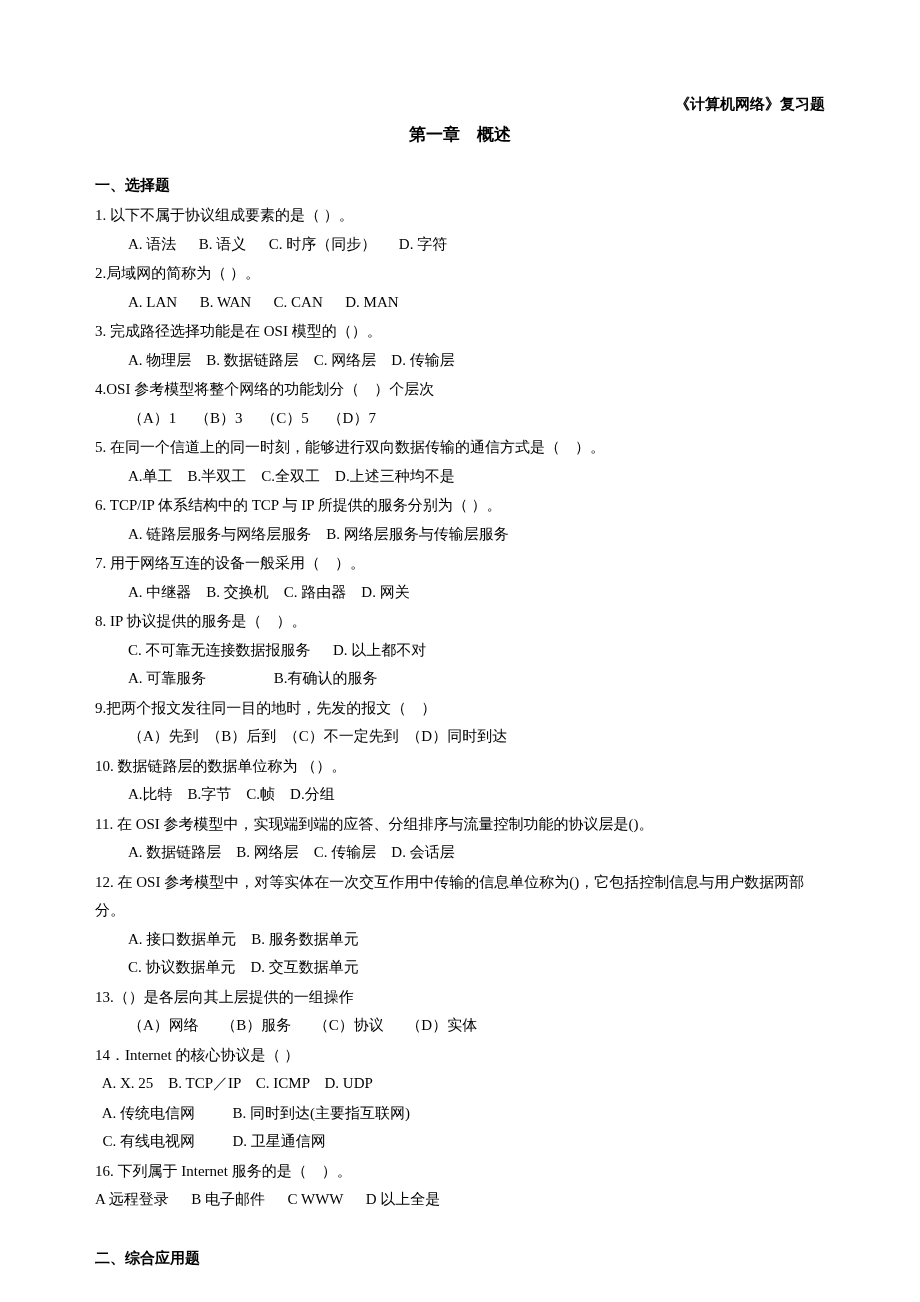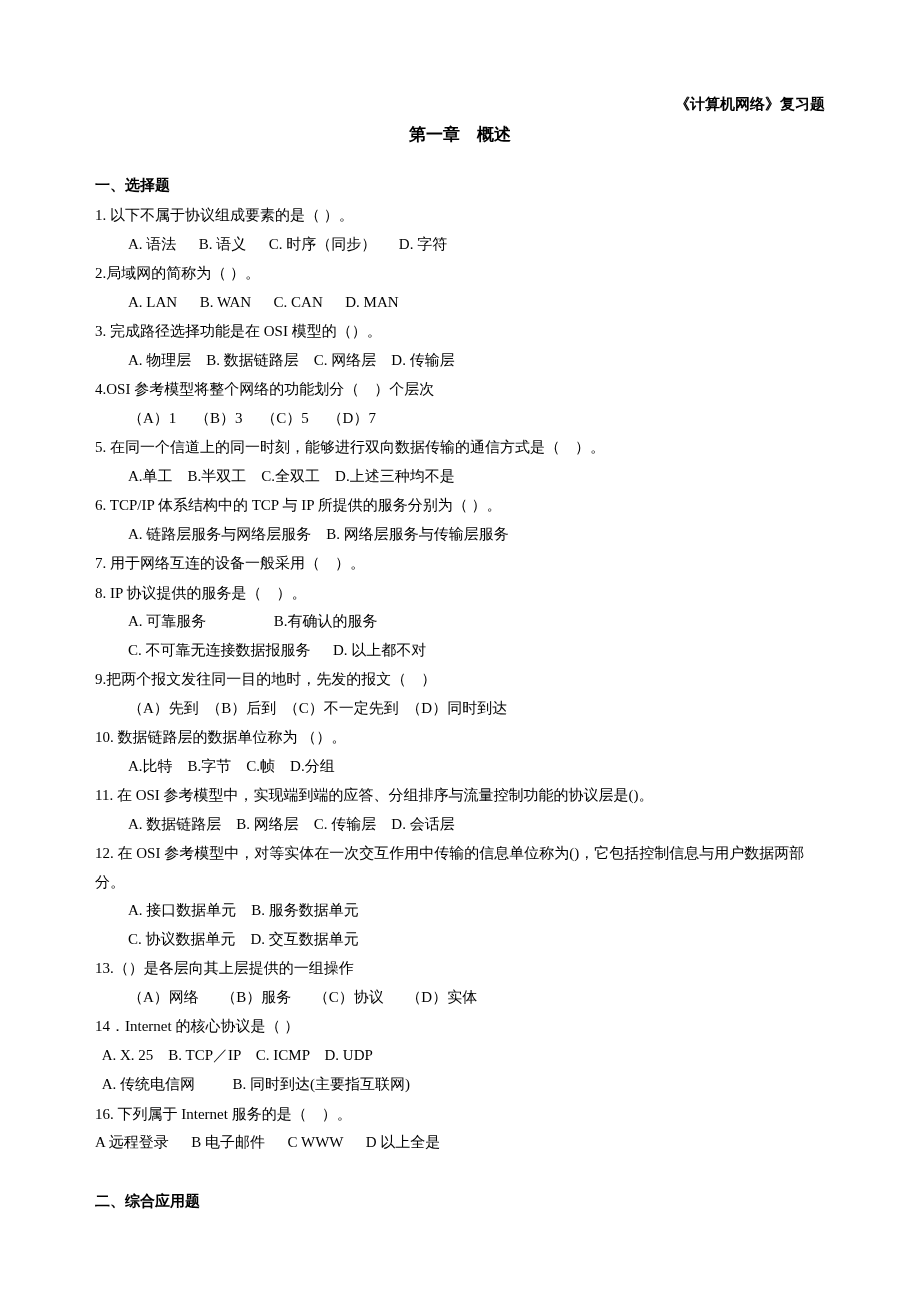--- a/index.html
+++ b/index.html
@@ -81,26 +81,27 @@
   <span class="q-options opt">A.单工    B.半双工    C.全双工    D.上述三种均不是</span>
 </div>
 
 <div class="question">
   <span class="q-stem">6. TCP/IP 体系结构中的 TCP 与 IP 所提供的服务分别为（ ）。</span>
   <span class="q-options opt">A. 链路层服务与网络层服务    B. 网络层服务与传输层服务</span>
 </div>
 
 <div class="question">
   <span class="q-stem">7. 用于网络互连的设备一般采用（　）。</span>
+  <span class="q-options opt">A. 中继器    B. 交换机    C. 路由器    D. 网关</span>
 </div>
 
 <div class="question">
   <span class="q-stem">8. IP 协议提供的服务是（　）。</span>
+  <span class="q-options opt">C. 不可靠无连接数据报服务      D. 以上都不对</span>
   <span class="q-options opt">A. 可靠服务                  B.有确认的服务</span>
-  <span class="q-options opt">C. 不可靠无连接数据报服务      D. 以上都不对</span>
 </div>
 
 <div class="question">
   <span class="q-stem">9.把两个报文发往同一目的地时，先发的报文（　）</span>
   <span class="q-options opt">（A）先到  （B）后到  （C）不一定先到  （D）同时到达</span>
 </div>
 
 <div class="question">
   <span class="q-stem">10. 数据链路层的数据单位称为 （）。</span>
   <span class="q-options opt">A.比特    B.字节    C.帧    D.分组</span>
@@ -122,20 +123,21 @@
   <span class="q-options opt">（A）网络      （B）服务      （C）协议      （D）实体</span>
 </div>
 
 <div class="question">
   <span class="q-stem">14．Internet 的核心协议是（ ）</span>
   <span class="q-options-inline opt">  A. X. 25    B. TCP／IP    C. ICMP    D. UDP</span>
 </div>
 
 <div class="question">
   <span class="q-options-inline opt">  A. 传统电信网          B. 同时到达(主要指互联网)</span>
+  <span class="q-options-inline opt">  C. 有线电视网          D. 卫星通信网</span>
 </div>
 
 <div class="question">
   <span class="q-stem">16. 下列属于 Internet 服务的是（　）。</span>
   <span class="q-options-inline opt q16-opts">A 远程登录      B 电子邮件      C WWW      D 以上全是</span>
 </div>
 
 <div class="essay-section">
   <div class="section-heading">二、综合应用题</div>
 

